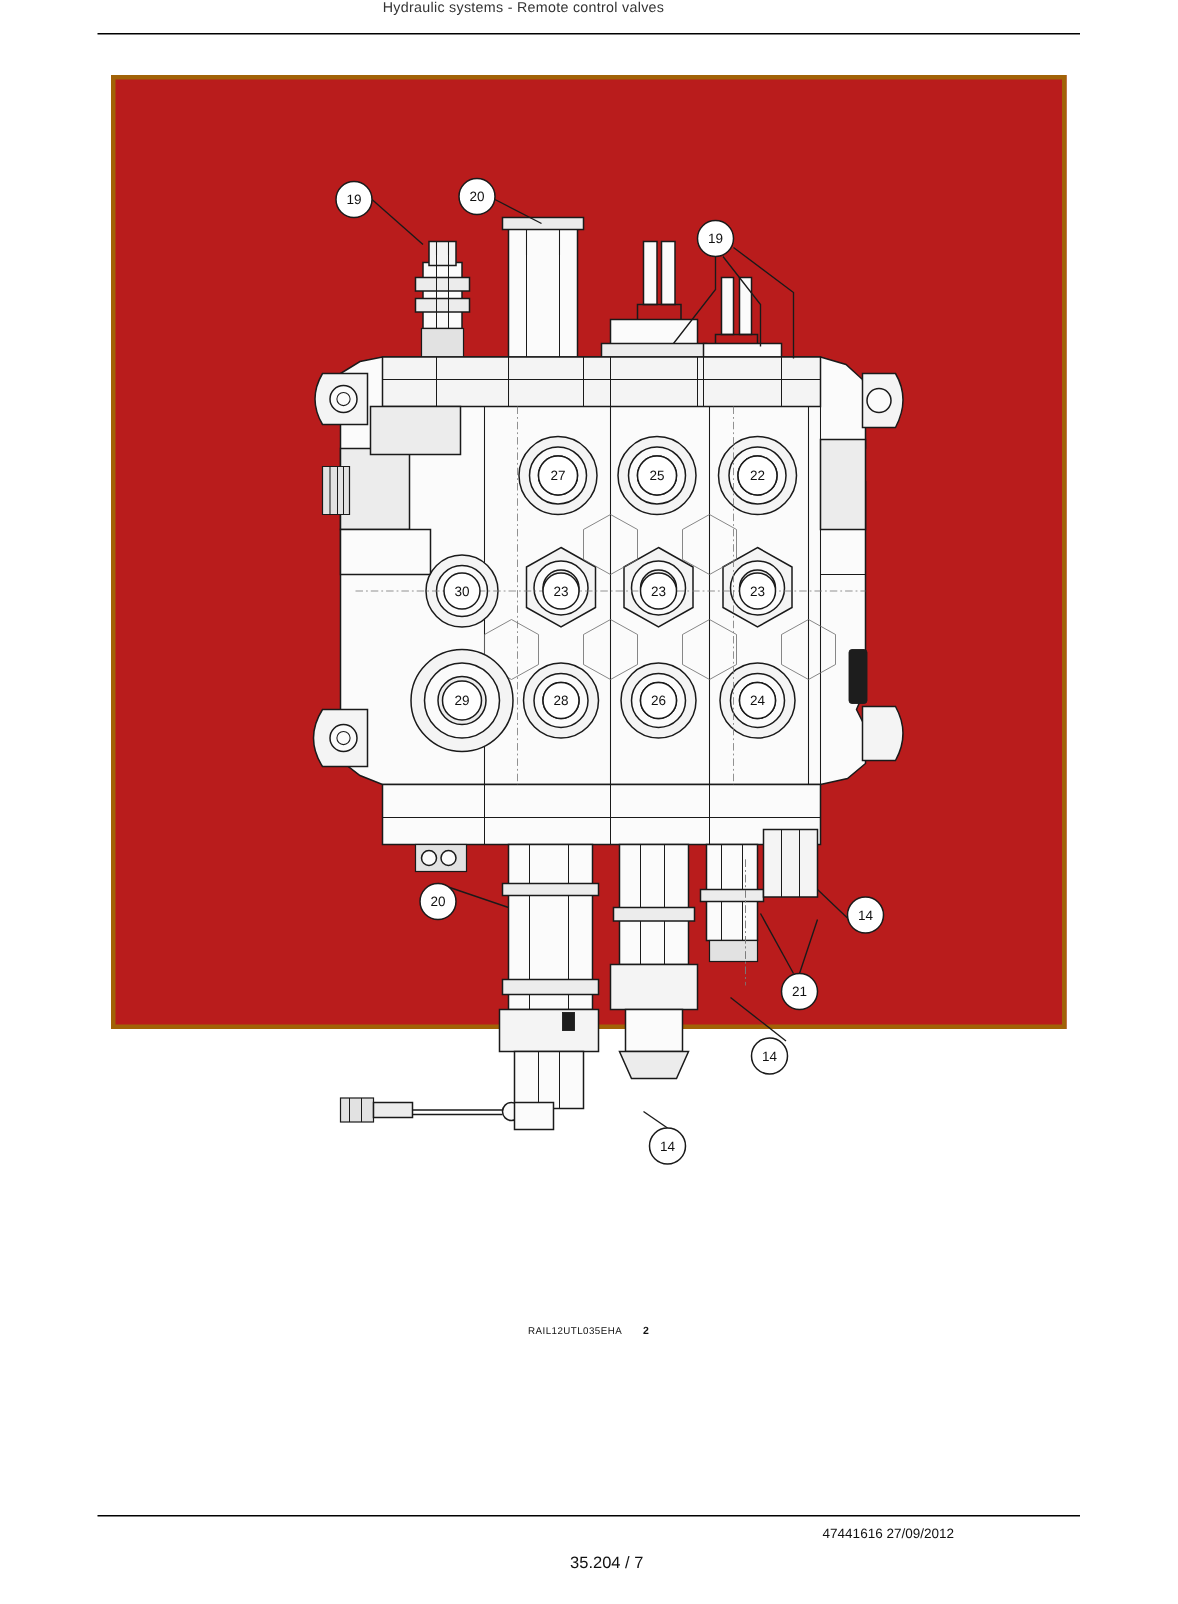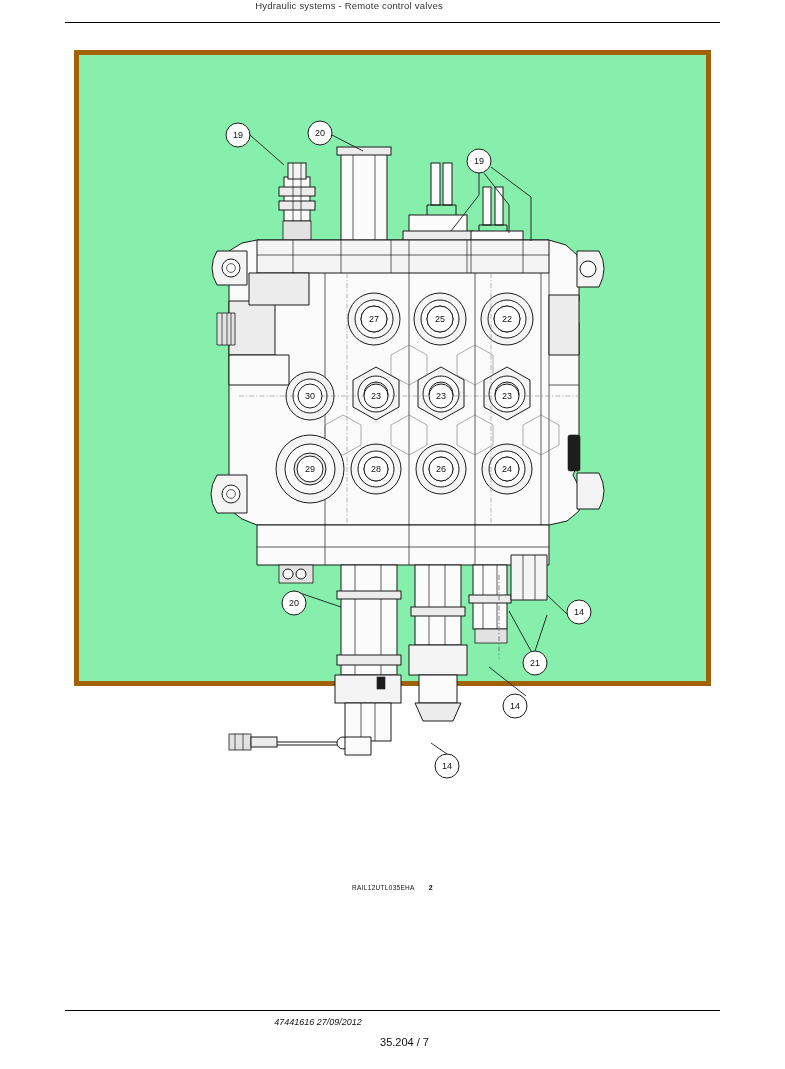--- a/index.html
+++ b/index.html
@@ -42,23 +42,23 @@
     height: 1px;
     background: #000;
   }
   
   .figure-frame {
     position: absolute;
     left: 74px;
     top: 50px;
     width: 637px;
     height: 636px;
-    border: 5px solid #a16207;
+    border: 3px solid #a16207;
     box-sizing: border-box;
-    background: #86efac;
+    background: #b91c1c;
   }
   .figure-caption {
     position: absolute;
     left: 74px;
     top: 884px;
     width: 637px;
     text-align: center;
     font-size: 6.5px;
     letter-spacing: .3px;
     color: #111;
@@ -75,24 +75,23 @@
     left: 65px;
     width: 655px;
     height: 1px;
     background: #000;
   }
   .footer-line1 {
     position: absolute;
     top: 1017px;
     left: 0;
     width: 636px;
-    text-align: center;
+    text-align: right;
     font-size: 9px;
     color: #111;
-    font-style: italic;
   }
   .footer-line2 {
     position: absolute;
     top: 1036px;
     left: 12px;
     width: 785px;
     text-align: center;
     font-size: 11px;
     color: #111;
   }

